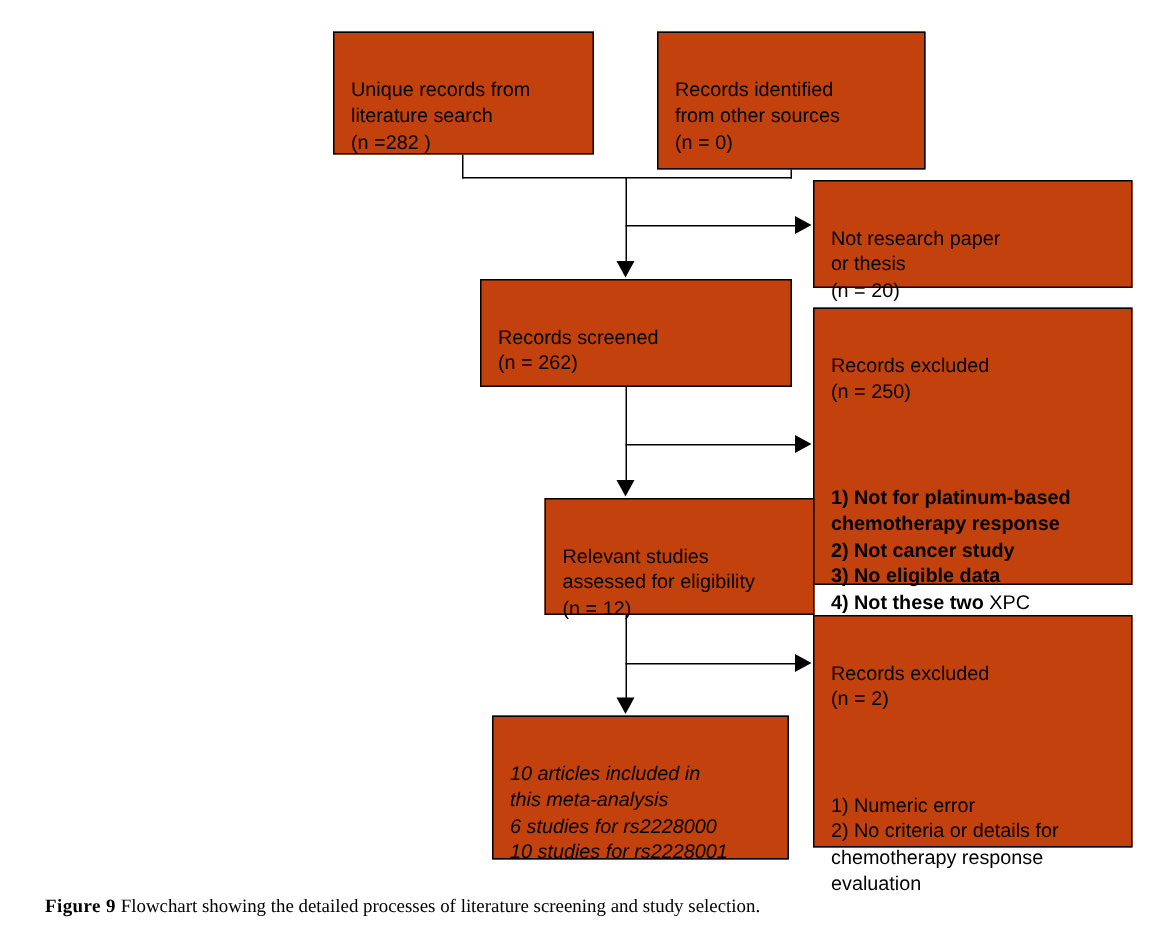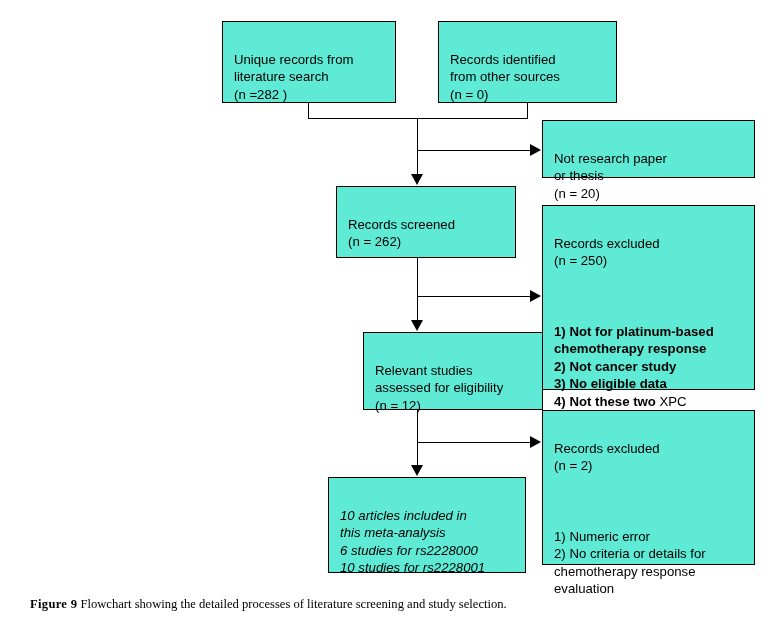--- a/index.html
+++ b/index.html
@@ -15,40 +15,40 @@
     background: #ffffff;
     overflow: hidden;
     font-family: "Liberation Sans", sans-serif;
     color: #000000;
   }
   
   .box {
     position: absolute;
     box-sizing: border-box;
     border: 1.4px solid #000000;
-    background: #5eead4;
+    background: #c2410c;
     font-family: "Liberation Sans", sans-serif;
     font-size: 13.2px;
     line-height: 17.6px;
     color: #000000;
     white-space: pre-line;
     z-index: 3;
   }
   .box .txt {
     display: block;
     white-space: pre-line;
   }
   .box-pad {
     padding: 11px 0 0 11px;
   }
   
   #box-unique   { left: 222px; top: 21px;  width: 174px; height: 82px; }
-  #box-other    { left: 438px; top: 21px;  width: 179px; height: 82px; }
-  #box-notpaper { left: 542px; top: 120px; width: 213px; height: 58px; }
-  #box-screened { left: 336px; top: 186px; width: 180px; height: 72px; }
+  #box-other    { left: 438px; top: 21px;  width: 179px; height: 92px; }
+  #box-notpaper { left: 542px; top: 120px; width: 213px; height: 72px; }
+  #box-screened { left: 320px; top: 186px; width: 208px; height: 72px; }
   #box-excl250  { left: 542px; top: 205px; width: 213px; height: 185px; }
   #box-relevant { left: 328px; top: 332px; width: 180px; height: 78px; margin-left: 35px; }
   #box-excl2    { left: 542px; top: 410px; width: 213px; height: 155px; }
   #box-included { left: 328px; top: 477px; width: 198px; height: 96px; font-style: italic; }
 
   
   .gene { }
 
   
   .ln { position: absolute; background: #000000; z-index: 2; }

